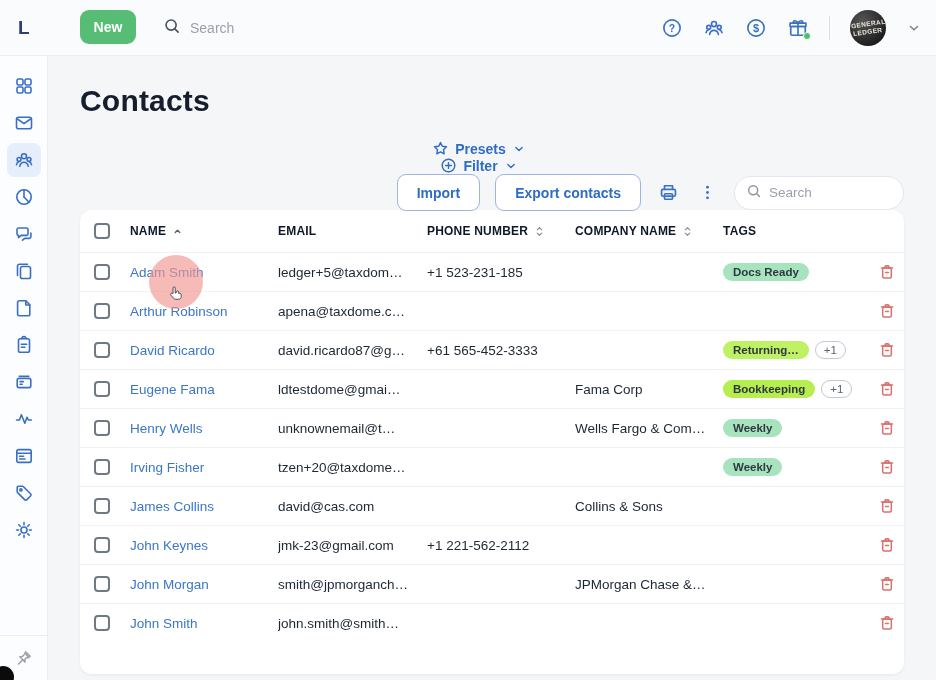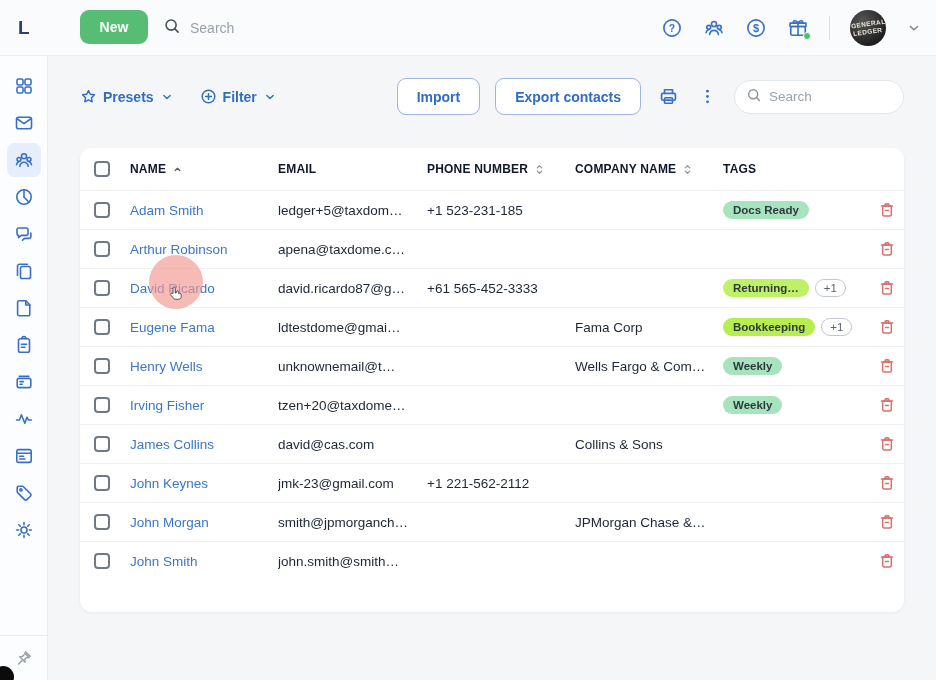--- a/index.html
+++ b/index.html
@@ -2,21 +2,21 @@
 <html><head>
 <meta charset="utf-8">
 <style>
   * { margin:0; padding:0; box-sizing:border-box; }
   html,body { width:936px; height:680px; }
   body { font-family:"Liberation Sans",sans-serif; background:#f5f6f8; position:relative; overflow:hidden; }
 
   
   .topbar { position:absolute; top:0; left:0; right:0; height:56px; background:#fafbfd; border-bottom:1px solid #ecedf1; z-index:3; }
   .logo { position:absolute; left:18px; top:17px; font-weight:bold; font-size:19px; color:#2b3f74; cursor:pointer; }
-  .btn-new { position:absolute; left:80px; top:10px; width:68px; height:34px; background:#57bd74; color:#fff; font-weight:bold; font-size:14px; border:none; border-radius:9px; cursor:pointer; font-family:inherit; }
+  .btn-new { position:absolute; left:80px; top:10px; width:56px; height:34px; background:#57bd74; color:#fff; font-weight:bold; font-size:14px; border:none; border-radius:9px; cursor:pointer; font-family:inherit; }
   .gsearch { position:absolute; left:163px; top:13px; height:30px; display:flex; align-items:center; gap:9px; color:#4a515c; }
   .gsearch input { border:none; background:transparent; font-size:14px; color:#333; width:150px; outline:none; font-family:inherit; }
   ::placeholder { color:#9aa1ac; opacity:1; }
   .tb-right { position:absolute; right:14px; top:0; height:56px; display:flex; align-items:center; gap:20px; }
   .tb-icons { display:flex; align-items:center; gap:20px; color:#3a70c4; }
   .tb-icon { width:22px; height:22px; position:relative; display:inline-flex; cursor:pointer; }
   .tb-icon .dot { position:absolute; right:-2px; bottom:-1px; width:8px; height:8px; border-radius:50%; background:#4cbf6b; border:1.5px solid #fafbfd; }
   .tb-divider { width:1px; height:24px; background:#dcdfe4; }
   .avatar { width:36px; height:36px; border-radius:50%; background:radial-gradient(circle at 35% 30%, #555 0%, #1d1d1d 75%); color:#e8e4da; display:flex; flex-direction:column; align-items:center; justify-content:center; font-size:6.5px; font-weight:bold; letter-spacing:.4px; cursor:pointer; }
   .avatar span { transform:rotate(-8deg); line-height:1.2; }
@@ -24,21 +24,21 @@
 
   
   .sidebar { position:absolute; left:0; top:56px; bottom:0; width:48px; background:#fcfdfe; border-right:1px solid #ecedf1; z-index:2; padding-top:10px; }
   .side-item { width:34px; height:34px; margin:3px auto; border-radius:8px; display:flex; align-items:center; justify-content:center; color:#3a70c4; cursor:pointer; }
   .side-item.active { background:#e7eefb; }
   .side-pin { position:absolute; bottom:0; left:0; width:47px; height:45px; border-top:1px solid #ecedf1; display:flex; align-items:center; justify-content:center; color:#9aa0aa; cursor:pointer; }
 
   
   .main { position:absolute; left:48px; top:56px; right:0; bottom:0; padding:0 32px; overflow:hidden; }
   .page-title { margin-top:28px; font-size:30px; font-weight:800; color:#151e2d; letter-spacing:.2px; }
-  .controls { margin-top:22px; display:flex; align-items:center; height:37px; }
+  .controls { margin-top:22px; display:flex; align-items:center; height:37px;flex-direction:column; }
   .ctl-link { display:flex; align-items:center; gap:6px; color:#2f6cc3; font-weight:bold; font-size:14px; margin-right:26px; cursor:pointer; }
   .ctl-right { margin-left:auto; display:flex; align-items:center; gap:15px; }
   .btn-outline { height:37px; padding:8px 19px; background:#fff; border:1px solid #9db5e0; border-radius:9px; color:#2f6cc3; font-weight:bold; font-size:14px; cursor:pointer; font-family:inherit; }
   .icon-btn { background:none; border:none; color:#3a70c4; display:inline-flex; cursor:pointer; padding:2px; }
   .tsearch { width:170px; height:34px; background:#fff; border:1px solid #e3e6eb; border-radius:17px; display:flex; align-items:center; padding:0 11px; gap:7px; color:#8d949e; }
   .tsearch input { border:none; outline:none; width:112px; font-size:13.5px; background:transparent; font-family:inherit; color:#333; }
 
   
   .card { margin-top:33px; background:#fff; border-radius:12px; box-shadow:0 1px 3px rgba(20,30,50,.06); height:464px; overflow:hidden; }
   .trow { display:grid; grid-template-columns:50px 148px 149px 148px 148px 146px 1fr; align-items:center; height:39px; border-top:1px solid #f0f2f5; }
@@ -241,20 +241,21 @@
         <svg width="18" height="18" viewBox="0 0 20 20" fill="none" stroke="currentColor" stroke-width="1.6" stroke-linecap="round" stroke-linejoin="round">
           <path d="M10.6 4.4l5 5-2.9.4-1.8 1.8.4 3-2.6-2.6L4 16.7"></path>
           <path d="M8.7 12L5.3 8.6l3-.4 1.8-1.8"></path>
           <path d="M11.8 3.2l5 5"></path>
         </svg>
       </span>
     </div>
 </nav>
 
 <main class="main">
+  <h1 class="page-title">Contacts</h1>
 
   <div class="controls">
     <div class="ctl-link">
       <span class="ic" id="ic-star" style="display: inline-flex; color: rgb(47, 108, 195);">
           <svg width="17" height="17" viewBox="0 0 20 20" fill="none" stroke="currentColor" stroke-width="1.7" stroke-linecap="round" stroke-linejoin="round">
             <path d="M10 2.9l2.1 4.4 4.9.7-3.5 3.4.8 4.8L10 13.9l-4.3 2.3.8-4.8L3 8l4.9-.7z"></path>
           </svg>
         </span>
       <span>Presets</span>
       <span class="ic" id="ic-chev1" style="display: inline-flex; color: rgb(47, 108, 195);">

